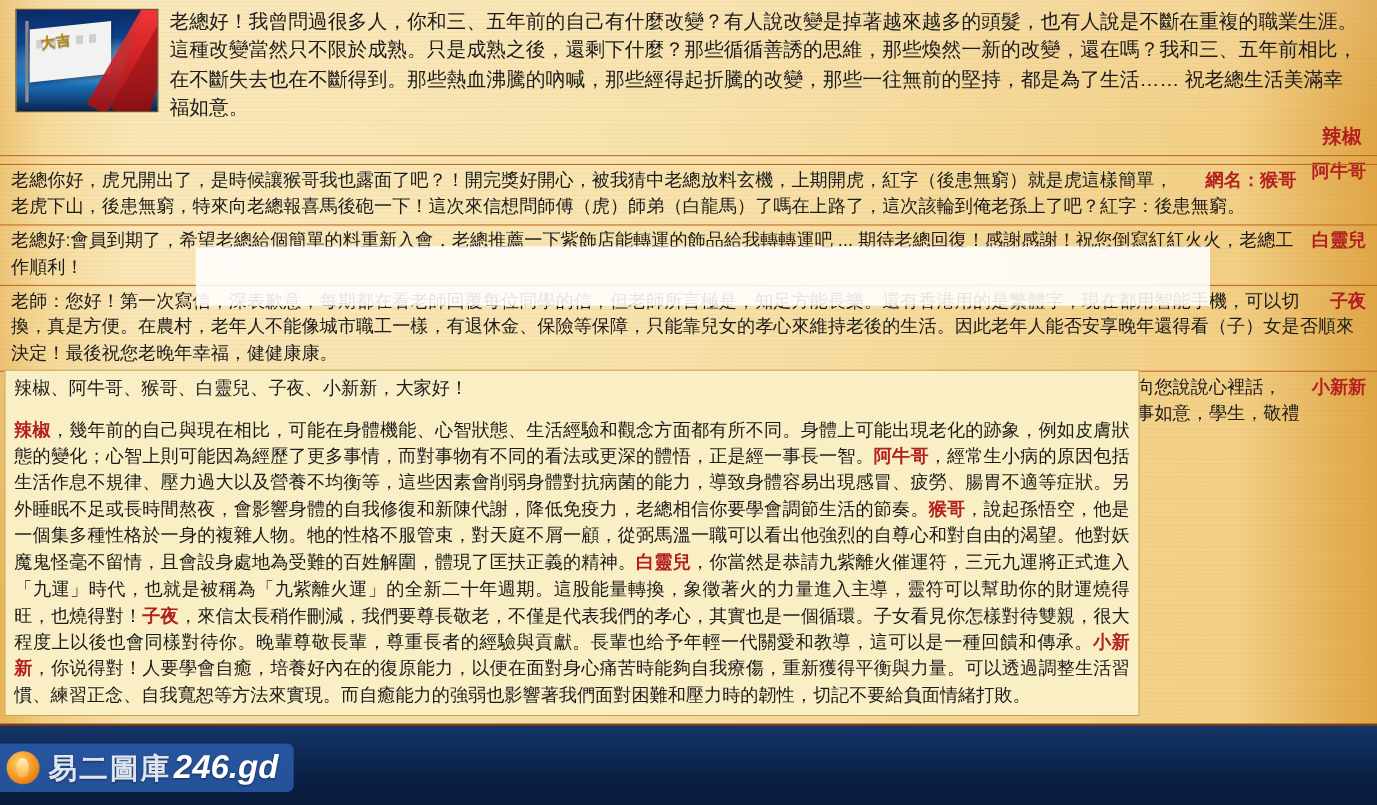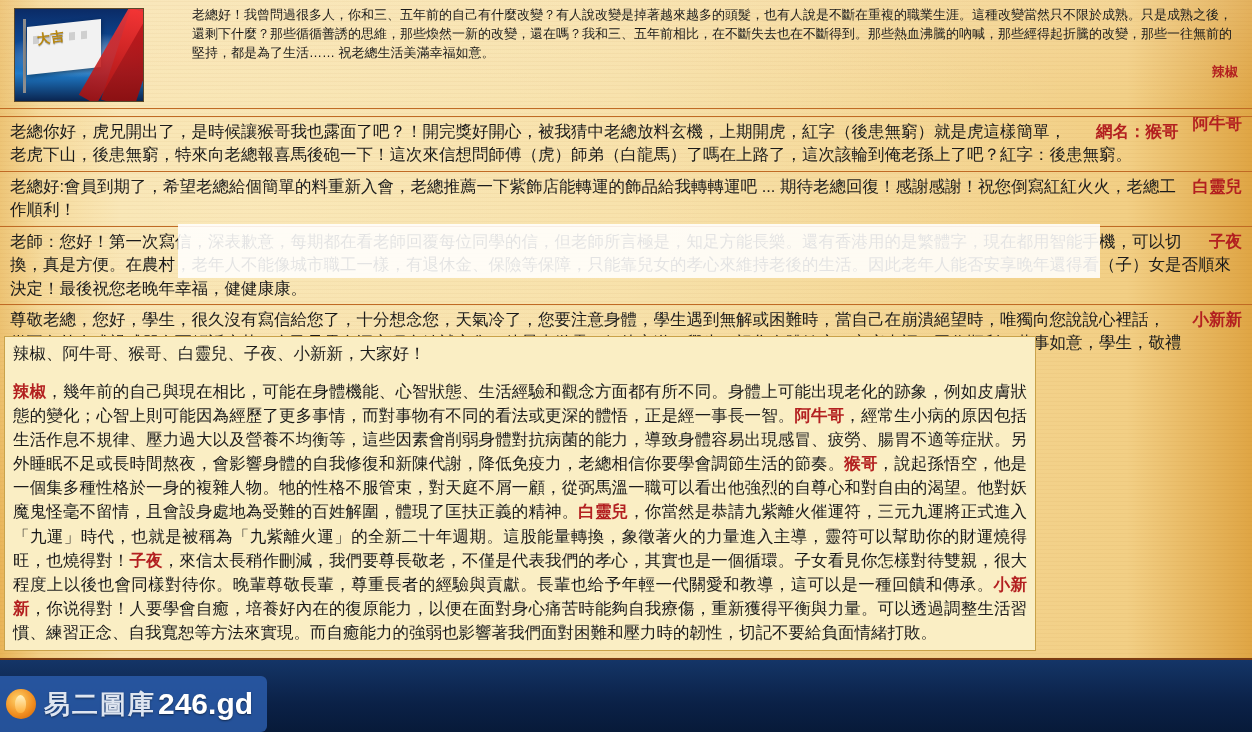--- a/index.html
+++ b/index.html
@@ -121,24 +121,23 @@
   .thumb .ribbon2 {
     position: absolute;
     right: 18px; top: -12px;
     width: 20px; height: 110px;
     background: linear-gradient(160deg, #ff3b3b, #a31010);
     transform: rotate(30deg);
     opacity: .9;
   }
   #post-1 .body {
     flex: 1 1 auto;
-    font-size: 13px;
+    font-size: 18px;
     line-height: 1.46;
     padding-right: 4px;
-    margin-left: 38px;
   }
   
   .white-band {
     position: absolute;
     background: rgba(255,255,255,0.88);
     pointer-events: none;
   }
   #band-1 { left: 178px; top: 224px; width: 922px; height: 54px; }
   
   #replyblock {
@@ -172,21 +171,21 @@
     width: 1252px;
     height: 72px;
     background: linear-gradient(180deg, #143567 0%, #0b2147 60%, #071a39 100%);
   }
   #watermark {
     position: absolute;
     left: 0;
     top: 676px;
     display: flex;
     align-items: center;
-    height: 56px;
+    height: 44px;
     background: rgba(42, 92, 170, 0.85);
     border-radius: 0 6px 6px 0;
     padding-right: 14px;
   }
   #watermark .wm-logo {
     width: 30px;
     height: 30px;
     margin: 0 8px 0 6px;
     border-radius: 50%;
     background: radial-gradient(circle at 40% 35%, #ffd36b, #f08b1d 60%, #c55f07);
@@ -208,20 +207,21 @@
     letter-spacing: 2px;
     opacity: .85;
     text-shadow: 0 1px 2px rgba(0,0,0,.5);
   }
   #watermark .wm-dom {
     color: #ffffff;
     font-size: 30px;
     font-weight: bold;
     margin-left: 2px;
     text-shadow: 0 1px 2px rgba(0,0,0,.5);
+    font-style: italic;
   }
 </style>
 </head>
 <body>
 
 <div id="page">
 
   <div class="msg" id="post-1">
     <div class="thumb">
       <div class="sky-glow"></div>

